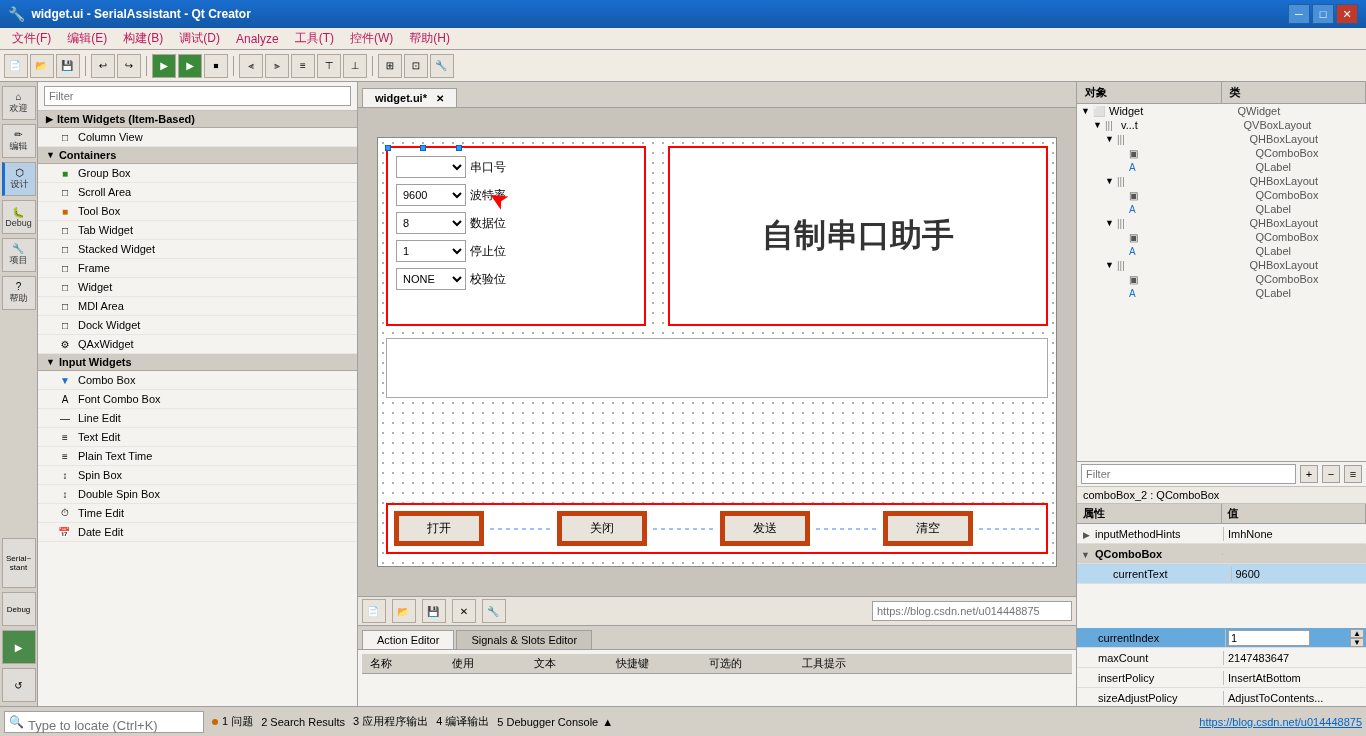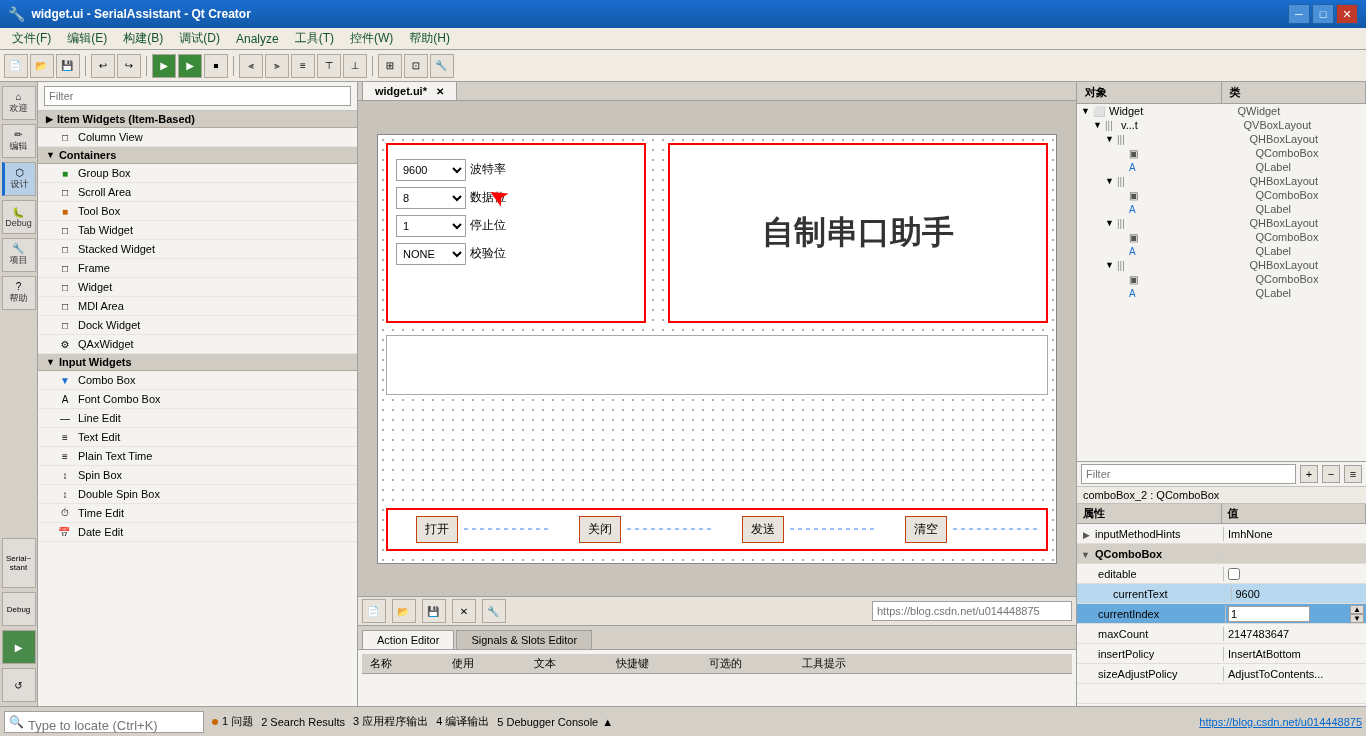--- a/index.html
+++ b/index.html
@@ -34,21 +34,21 @@
       border-bottom: 1px solid #a0a0a0;
       height: 22px;
       display: flex;
       align-items: center;
       padding: 0 4px;
     }
     .menu-item {
       padding: 2px 8px;
       font-size: 12px;
       cursor: pointer;
-      color: #14532d;
+      color: #be185d;
     }
 
     
     #toolbar {
       background: #f0ece4;
       border-bottom: 1px solid #a0a0a0;
       height: 32px;
       display: flex;
       align-items: center;
       padding: 0 4px;
@@ -121,21 +121,21 @@
     
     #center {
       flex: 1;
       background: #e8e4dc;
       display: flex;
       flex-direction: column;
       position: relative;
     }
     #file-tabs {
       background: #d4d0c8;
-      height: 19px;
+      height: 26px;
       display: flex;
       align-items: flex-end;
       border-bottom: 1px solid #a0a0a0;
       padding: 0 4px;
       gap: 2px;
     }
     .file-tab {
       padding: 3px 12px;
       background: #e8e4dc;
       border: 1px solid #a0a0a0;
@@ -171,26 +171,25 @@
       background: white;
       font-size: 11px;
       padding: 0 2px;
     }
     .form-label {
       font-size: 12px;
       color: #000;
       min-width: 50px;
     }
     .action-btn {
-      padding: 4px 8px;
+      padding: 4px 28px;
       background: #e8e4dc;
-      border: 1px solid #c2410c;
+      border: 5px solid #c2410c;
       cursor: pointer;
       font-size: 12px;
-      margin-left: 22px;
     }
     .text-line {
       flex: 1;
       height: 2px;
       background: repeating-linear-gradient(90deg, #a0c0ff 0, #a0c0ff 4px, transparent 4px, transparent 8px);
     }
     
     #right-panel {
       width: 290px;
       background: #f5f3ef;
@@ -275,20 +274,21 @@
     .props-col-header {
       flex: 1;
       padding: 2px 6px;
       font-size: 11px;
       font-weight: bold;
       border-right: 1px solid #a0a0a0;
     }
     #props-table {
       overflow-y: auto;
       flex: 1;
+      border-radius: 22px;
     }
     .prop-row {
       display: flex;
       align-items: center;
       border-bottom: 1px solid #e0dcd8;
       min-height: 20px;
     }
     .prop-row.section-header { background: #d4d0c8; font-weight: bold; }
     .prop-row.highlighted { background: #b8d0e8; padding-left: 15px; }
     .prop-name { flex: 1; padding: 1px 6px; font-size: 11px; overflow: hidden; }
@@ -625,20 +625,30 @@
       <div id="design-canvas">
 
         <div style="position:absolute;top:0;left:0;right:0;bottom:0;background-image:radial-gradient(circle, #b0b0b0 1px, transparent 1px);background-size:10px 10px;"></div>
 
         <div style="position:absolute;top:8px;right:8px;width:380px;height:180px;border:2px solid #ff0000;background:white;display:flex;align-items:center;justify-content:center;">
           <span style="font-size:32px;color:#333;font-weight:bold;">自制串口助手</span>
         </div>
 
         <div style="position:absolute;top:8px;left:8px;width:260px;height:180px;border:2px solid #ff0000;background:white;padding:8px;">
 
+          <div class="form-row">
+            <select class="form-select">
+              <option></option>
+            </select>
+            <span class="form-label">串口号</span>
+
+            <span class="sel-handle" style="top:-3px;left:-3px;"></span>
+            <span class="sel-handle" style="top:-3px;left:32px;"></span>
+            <span class="sel-handle" style="top:-3px;left:68px;"></span>
+          </div>
 
           <div style="position:absolute;top:38px;left:100px;color:red;font-size:24px;transform:rotate(210deg);">➤</div>
 
           <div class="form-row" style="margin-top:6px;">
             <select class="form-select">
               <option>9600</option>
             </select>
             <span class="form-label">波特率</span>
           </div>
 
@@ -843,41 +853,32 @@
         </div>
 
         <div class="prop-row section-header">
           <div class="prop-name" style="padding-left:4px;">
             <span class="prop-arrow">▼</span>
             <span>QComboBox</span>
           </div>
           <div class="prop-value"></div>
         </div>
 
-        <div class="prop-row">
-          <div class="prop-name">
-            <span style="width:12px;display:inline-block"></span>
-            <span>editable</span>
-          </div>
-          <div class="prop-value">
-            <input type="checkbox" class="prop-checkbox" style="">
-          </div>
-        </div>
 
         <div class="prop-row highlighted" style="background:#b8d8f0;">
           <div class="prop-name">
             <span style="width:12px;display:inline-block"></span>
             <span>currentText</span>
           </div>
           <div class="prop-value">
             <span>9600</span>
           </div>
         </div>
 
-        <div class="prop-row" style="background:#66aadd;">
+        <div class="prop-row" style="background:#66aadd;margin-top:44px;">
           <div class="prop-name">
             <span style="width:12px;display:inline-block"></span>
             <span>currentIndex</span>
           </div>
           <div class="prop-value" style="padding:0 2px;">
             <input type="text" value="1" style="width: 60%; height: 16px; border: 1px solid rgb(160, 160, 160); font-size: 11px; padding: 0px 2px;">
             <div class="prop-spinner">
               <div class="spin-btn">▲</div>
               <div class="spin-btn">▼</div>
             </div>

